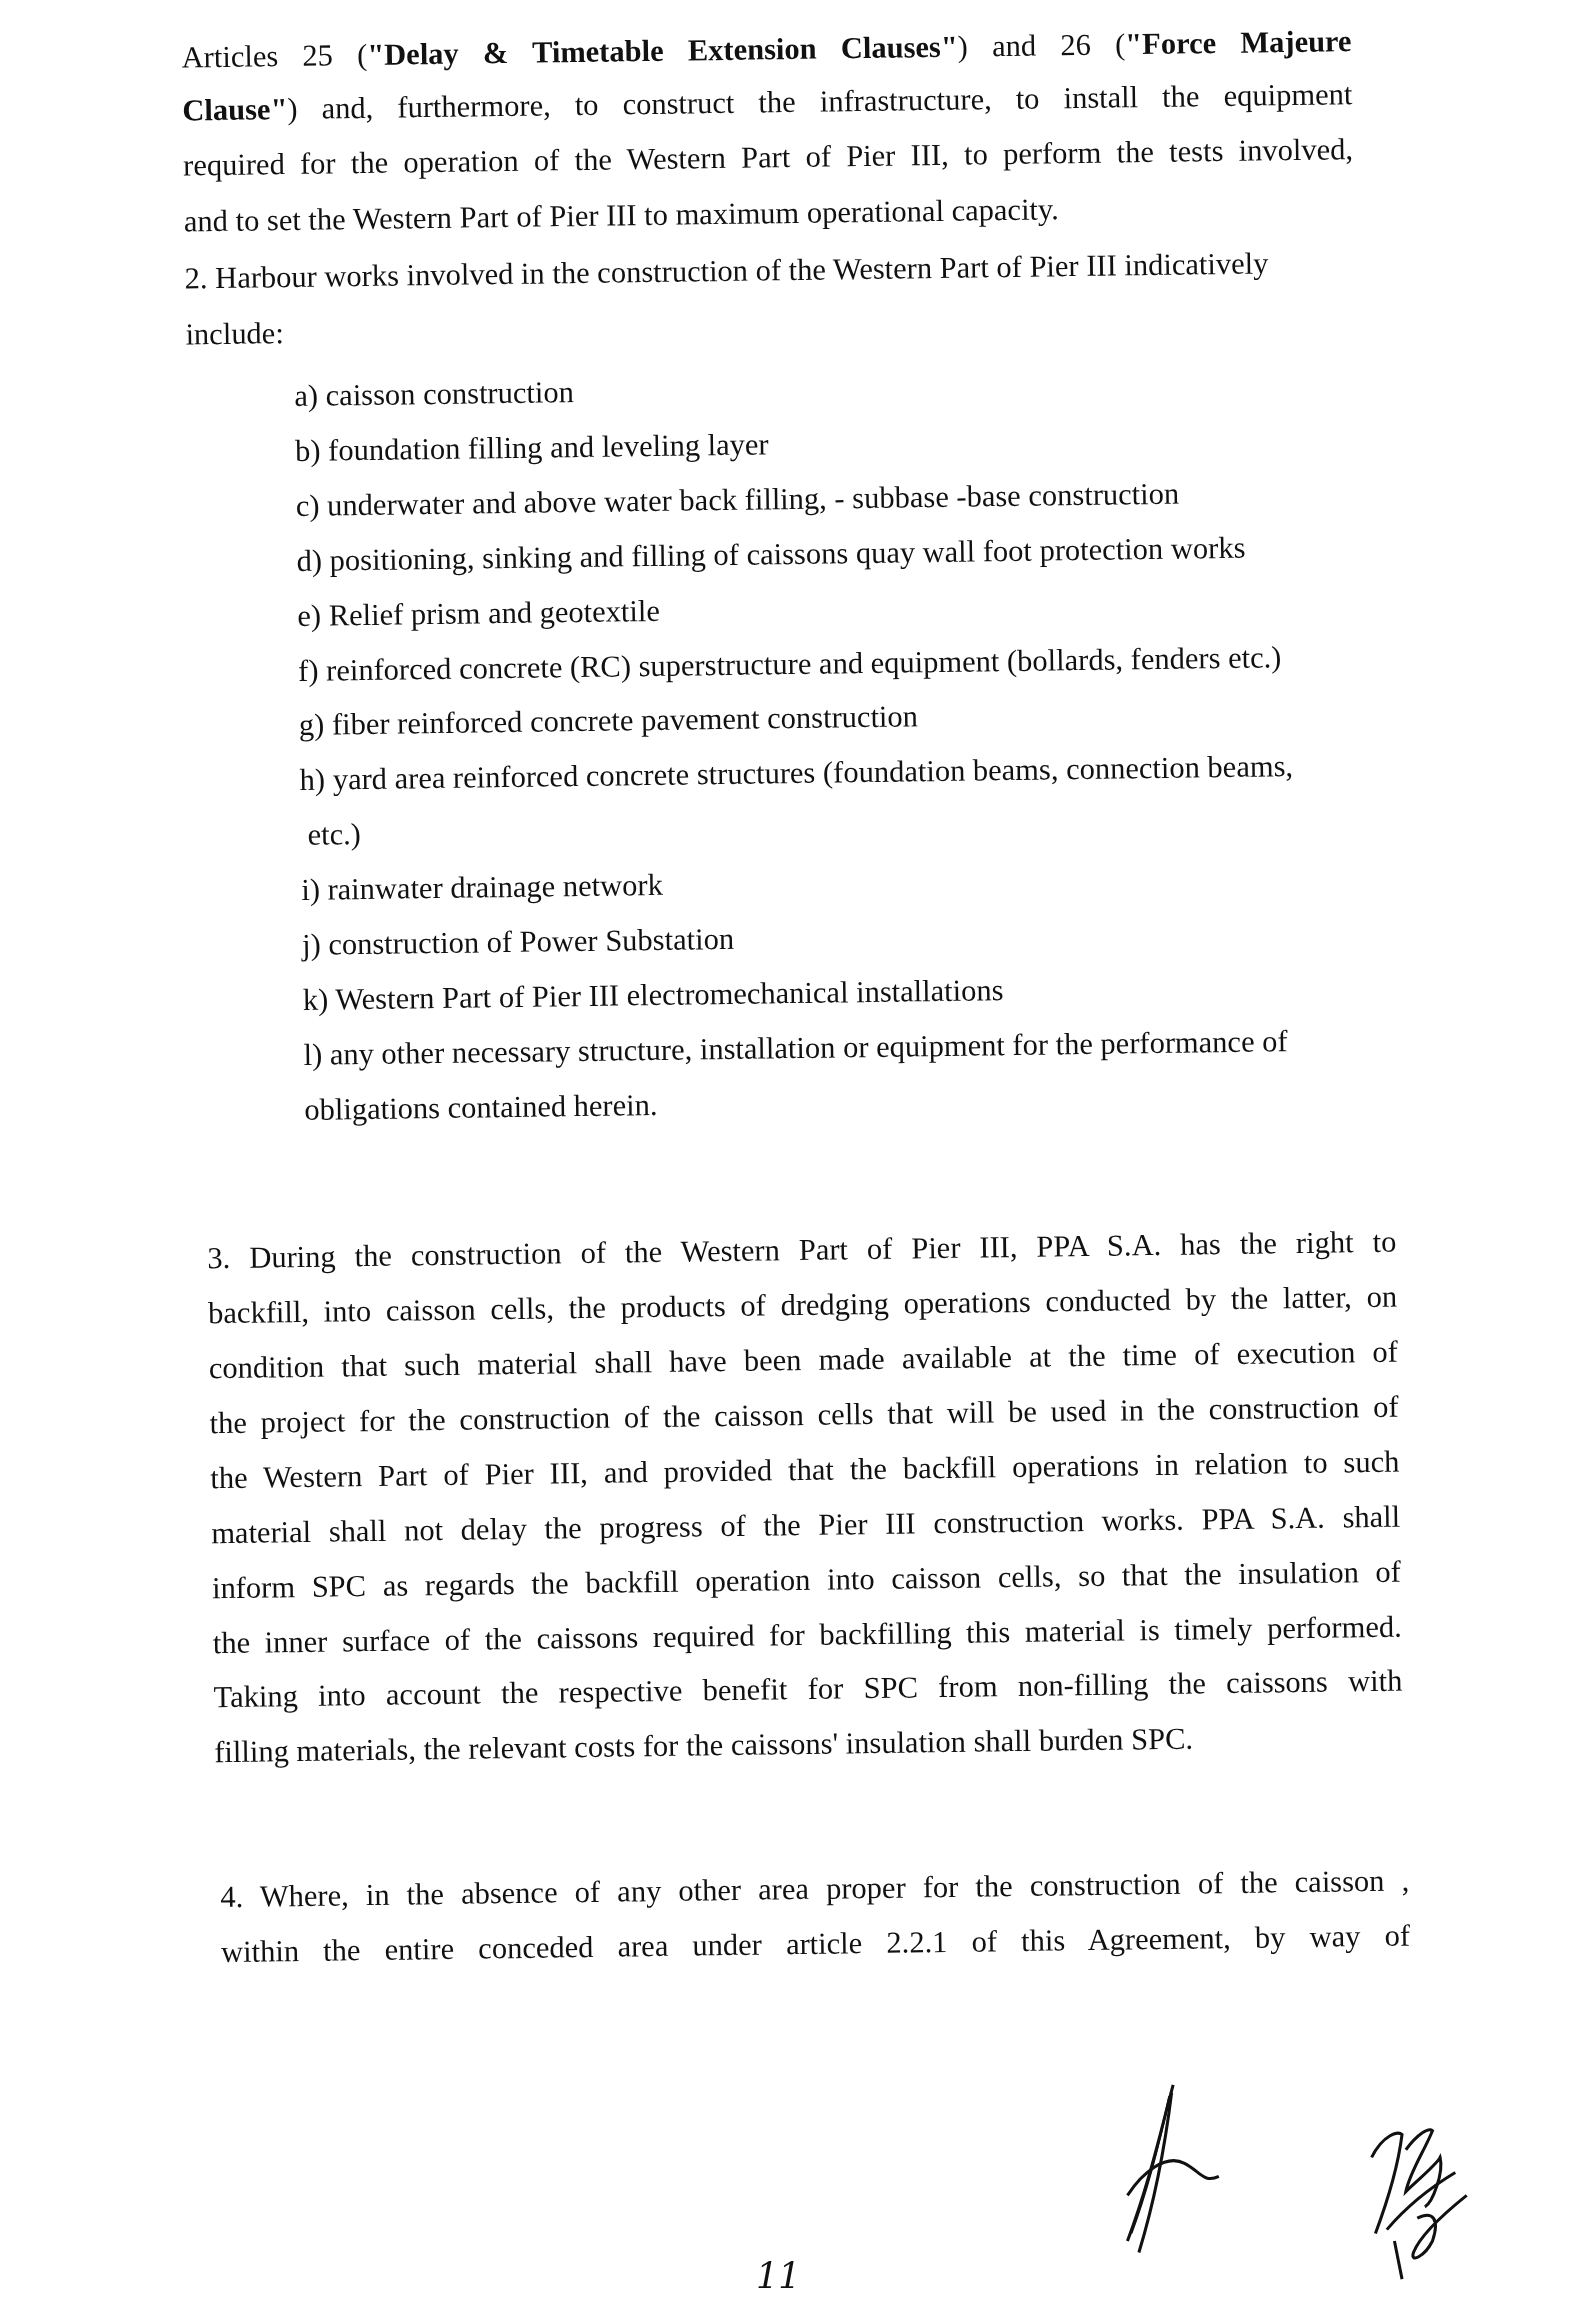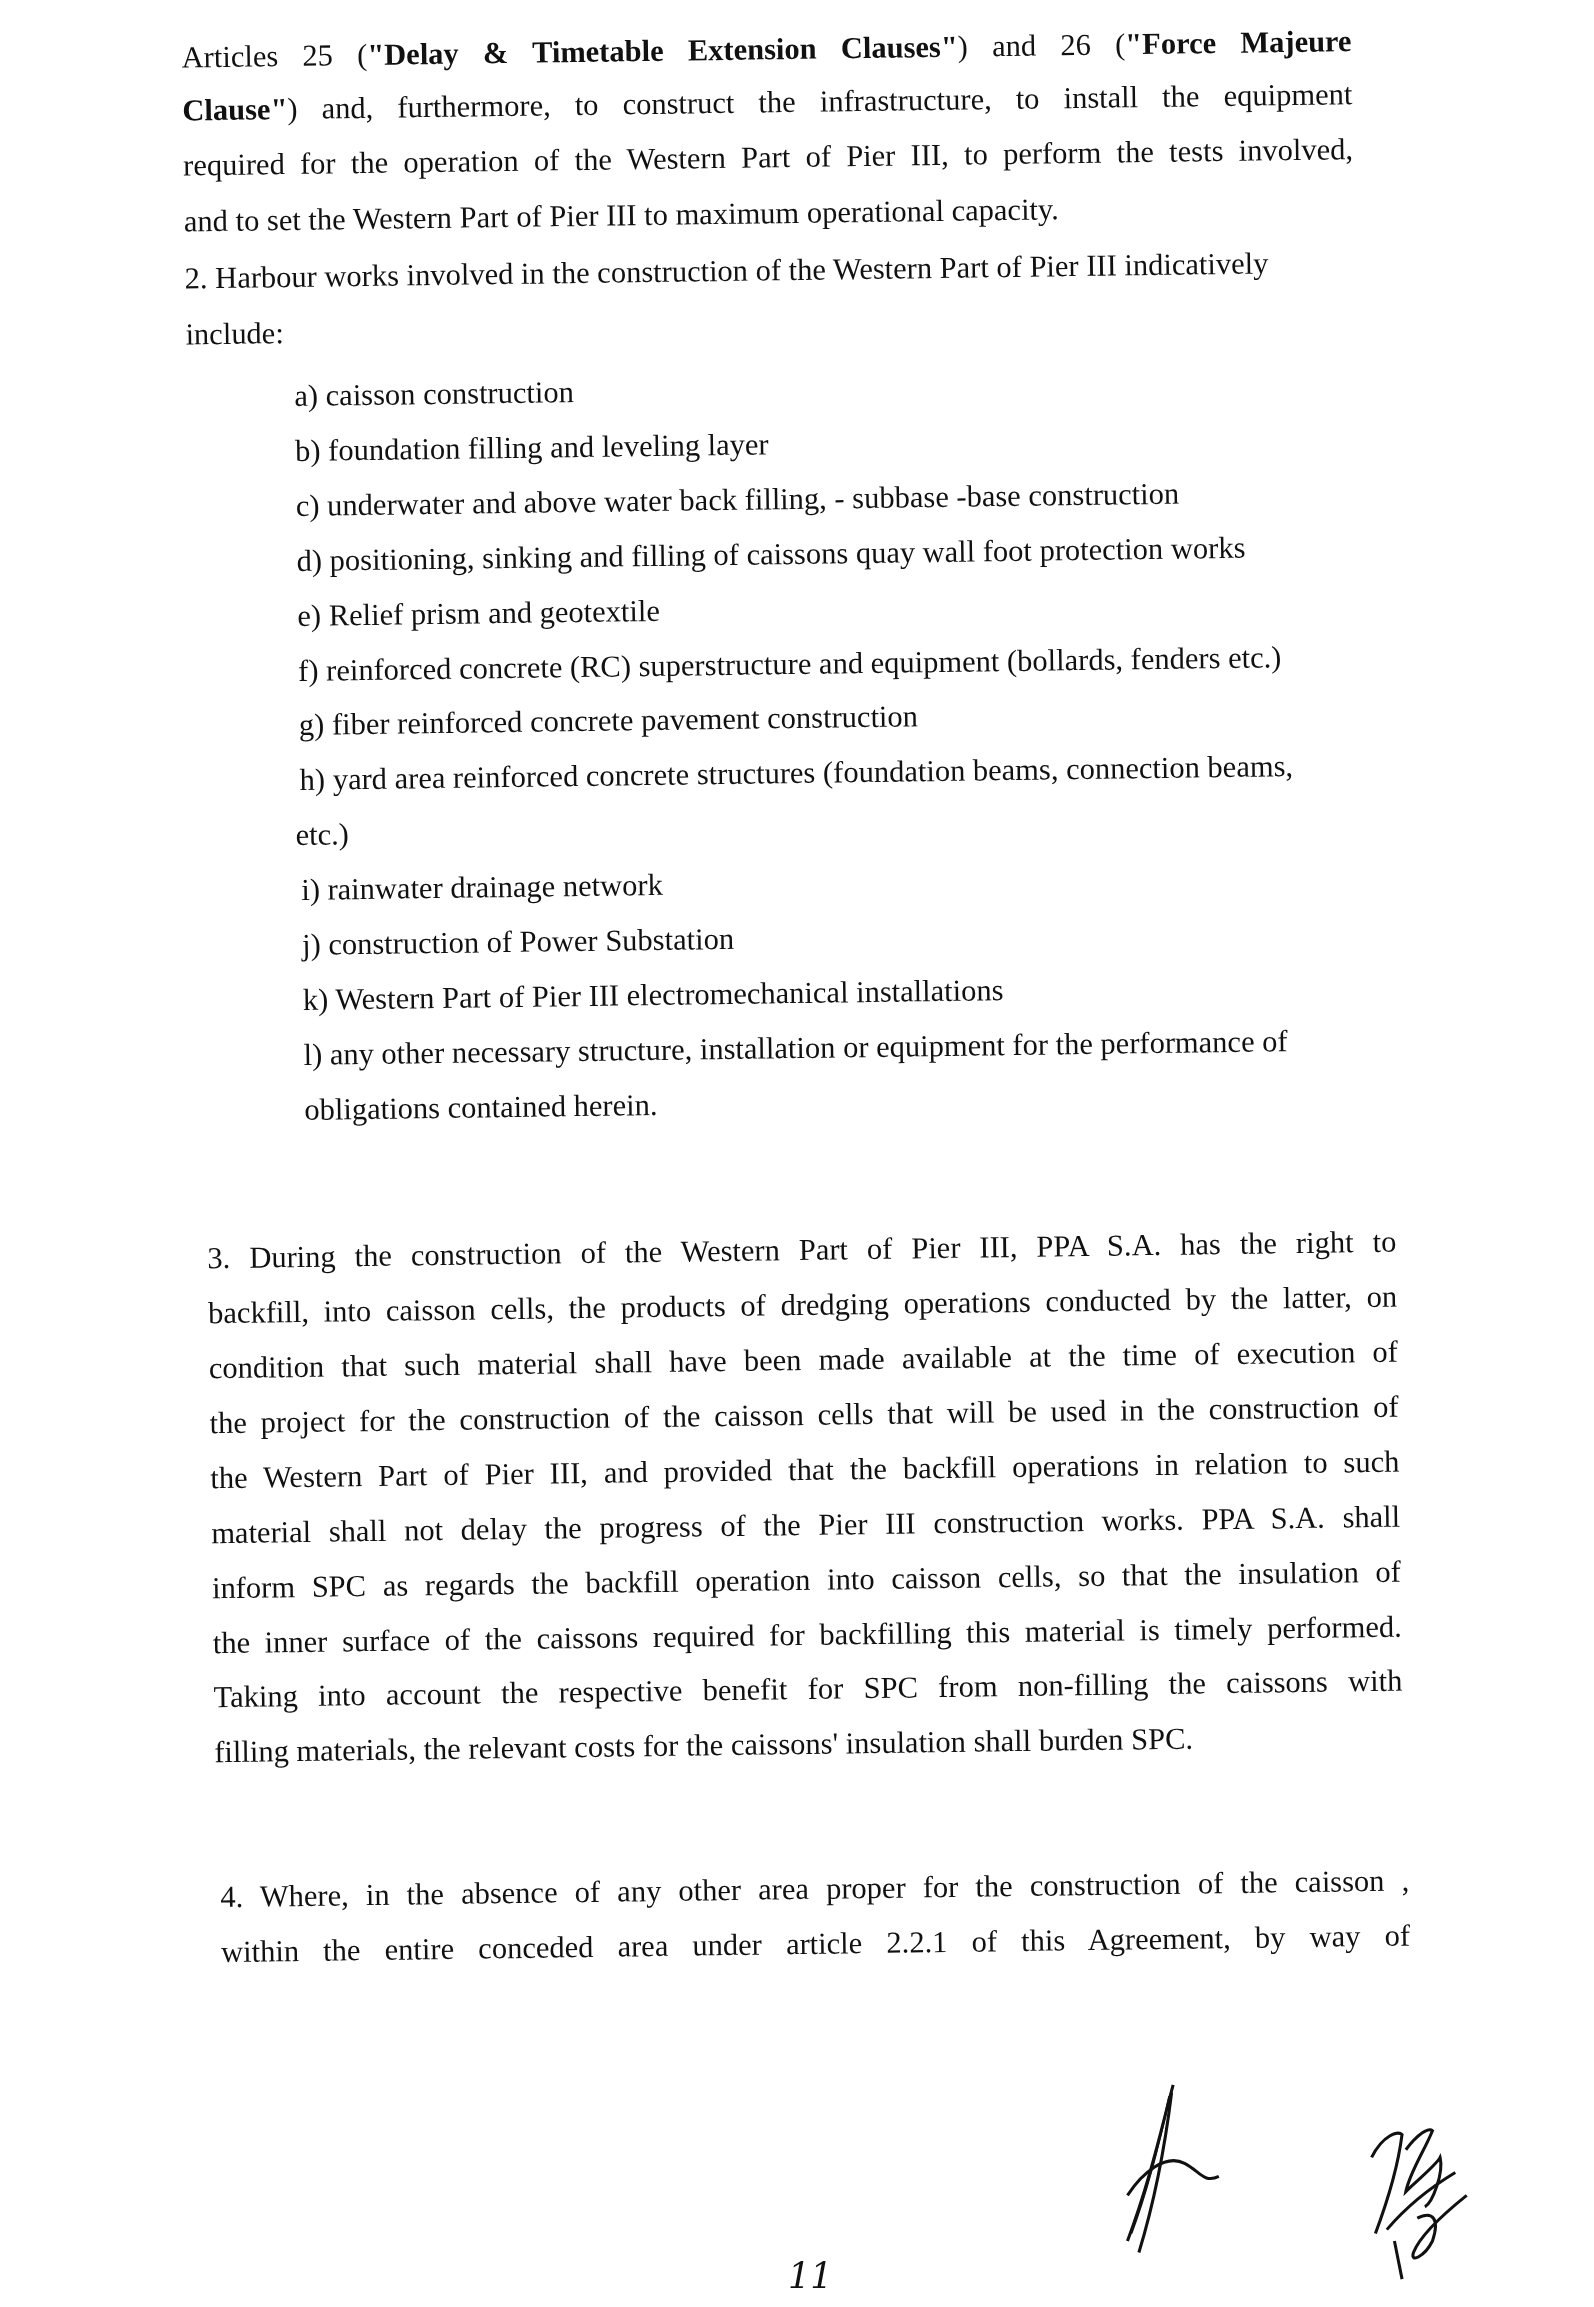--- a/index.html
+++ b/index.html
@@ -41,21 +41,21 @@
   <div class="line" style="left:197px; top:308px;">include:</div>
 
   <div class="line" style="left:305px; top:371px;">a) caisson construction</div>
   <div class="line" style="left:305px; top:426px;">b) foundation filling and leveling layer</div>
   <div class="line" style="left:305px; top:481px;">c) underwater and above water back filling,  - subbase  -base construction</div>
   <div class="line" style="left:305px; top:536px;">d) positioning, sinking and filling of caissons quay wall foot protection works</div>
   <div class="line" style="left:305px; top:591px;">e) Relief prism and geotextile</div>
   <div class="line" style="left:305px; top:646px;">f) reinforced concrete (RC) superstructure and equipment (bollards, fenders etc.)</div>
   <div class="line" style="left:305px; top:700px;">g) fiber reinforced concrete pavement construction</div>
   <div class="line" style="left:305px; top:755px;">h) yard area reinforced concrete structures (foundation beams, connection beams,</div>
-  <div class="line" style="left:300px; top:810px;">etc.)</div>
+  <div class="line" style="left:312px; top:810px;">etc.)</div>
   <div class="line" style="left:305px; top:865px;">i) rainwater drainage network</div>
   <div class="line" style="left:305px; top:920px;">j) construction of Power Substation</div>
   <div class="line" style="left:305px; top:975px;">k) Western Part of Pier III electromechanical installations</div>
   <div class="line" style="left:305px; top:1030px;">l) any other necessary structure, installation or equipment for the performance of</div>
   <div class="line" style="left:305px; top:1085px;">obligations contained herein.</div>
 
   <div class="line just2" style="left:206px; top:1232px;">3. During the construction of the Western Part of Pier III, PPA S.A. has the right to</div>
   <div class="line just2" style="left:206px; top:1287px;">backfill, into caisson cells, the products of dredging operations conducted by the latter, on</div>
   <div class="line just2" style="left:206px; top:1342px;">condition that such material shall have been made available at the time of execution of</div>
   <div class="line just2" style="left:206px; top:1397px;">the project for the construction of the caisson cells that will be used in the construction of</div>
@@ -79,14 +79,14 @@
 </svg>
 
 <svg class="sig" style="left:1364px; top:2119px;" width="175" height="168" viewBox="0 0 230 220">
   <path d="M10 50 C 25 20, 45 15, 50 20 C 45 60, 30 110, 15 150" stroke="#111" stroke-width="4" fill="none"></path>
   <path d="M55 40 C 70 20, 85 10, 90 15 C 80 40, 60 70, 55 95 C 70 80, 95 60, 100 50 C 105 70, 90 110, 80 115" stroke="#111" stroke-width="4" fill="none"></path>
   <path d="M30 145 C 60 110, 95 85, 120 70" stroke="#111" stroke-width="4" fill="none"></path>
   <path d="M40 160 L 50 210" stroke="#111" stroke-width="4" fill="none"></path>
   <path d="M70 130 C 90 120, 100 130, 90 160 C 80 180, 60 190, 65 175 C 75 150, 110 120, 135 100" stroke="#111" stroke-width="4" fill="none"></path>
 </svg>
 
-<div class="pagenum" style="left:788px; top:2256px;">11</div>
+<div class="pagenum" style="left:756px; top:2256px;">11</div>
 
 
 </body></html>

